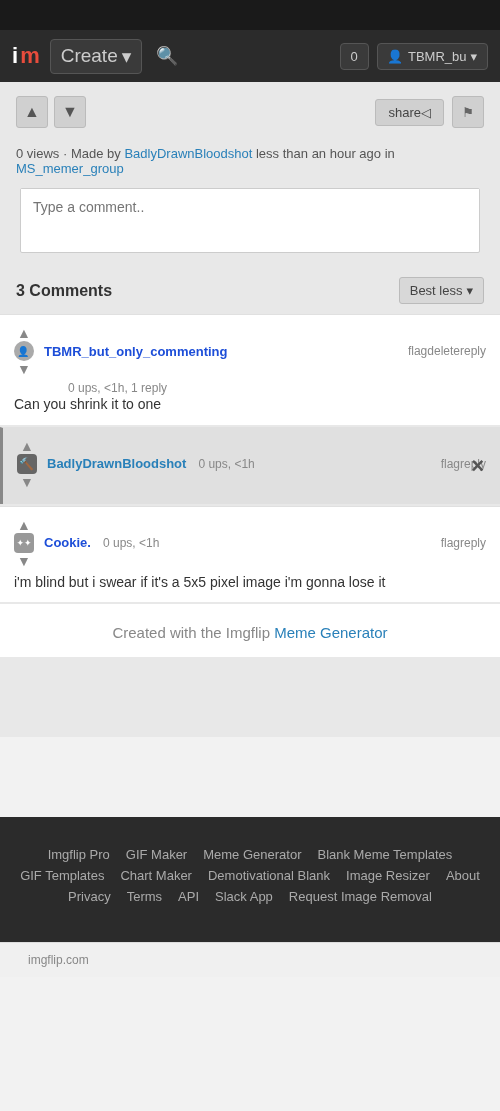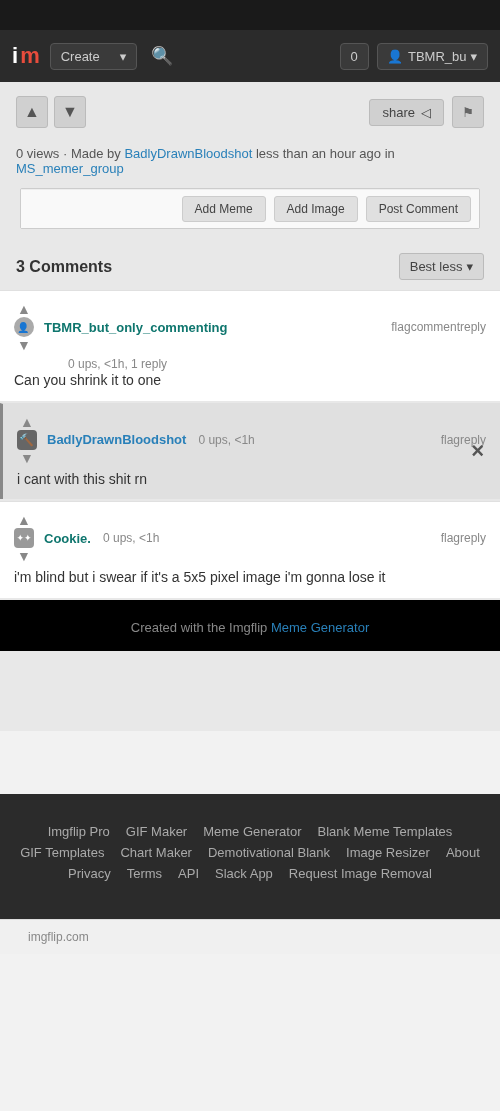--- a/index.html
+++ b/index.html
@@ -36,25 +36,25 @@
       font-weight: bold;
     }
     .logo-i { color: #fff; }
     .logo-m { color: #e74c3c; }
     .create-btn {
       background: #3a3a3a;
       color: #ccc;
       border: 1px solid #555;
       border-radius: 4px;
       padding: 5px 10px;
-      font-size: 13px;
-      cursor: pointer;
-      display: flex;
-      align-items: center;
-      gap: 20px;
+      font-size: 19px;
+      cursor: pointer;
+      display: flex;
+      align-items: center;
+      gap: 4px;
     }
     .search-icon-nav {
       color: #aaa;
       font-size: 18px;
       margin-left: 4px;
     }
     .nav-right {
       margin-left: auto;
       display: flex;
       align-items: center;
@@ -119,21 +119,21 @@
     }
     .share-btn {
       background: #d0d0d0;
       border: 1px solid #bbb;
       border-radius: 3px;
       padding: 5px 12px;
       font-size: 13px;
       cursor: pointer;
       display: flex;
       align-items: center;
-      gap: 6px;
+      gap: 0;
       color: #444;
     }
     .flag-btn {
       background: #d0d0d0;
       border: 1px solid #bbb;
       border-radius: 3px;
       width: 32px;
       height: 32px;
       display: flex;
       align-items: center;
@@ -243,21 +243,21 @@
       border-radius: 50%;
       display: flex;
       align-items: center;
       justify-content: center;
       font-size: 10px;
       color: #fff;
     }
     .comment-username {
       font-size: 13px;
       font-weight: bold;
-      color: #0f766e;
+      color: #1d4ed8;
     }
     .comment-username.blue {
       color: #2980b9;
     }
     .comment-meta {
       font-size: 12px;
       color: #888;
     }
     .comment-actions {
       display: flex;
@@ -277,32 +277,32 @@
     .comment-body {
       font-size: 14px;
       color: #333;
       line-height: 1.4;
     }
 
     
     .created-with {
       text-align: center;
       padding: 20px 8px 16px;
-      font-size: 13px;
+      font-size: 15px;
       color: #888;
-      background: #000000;
+      background: #ffffff;
     }
     .created-with a { color: #2980b9; text-decoration: none; }
 
     
     .dark-footer {
       background: #2b2b2b;
       padding: 30px 20px;
       text-align: center;
-      margin-top: 63px;
+      margin-top: 80px;
     }
     .footer-links {
       display: flex;
       flex-wrap: wrap;
       justify-content: center;
       gap: 6px 16px;
       margin-bottom: 8px;
     }
     .footer-link {
       color: #aaa;
@@ -372,25 +372,21 @@
     <span>·</span>
     <span>Made by</span>
     <a>BadlyDrawnBloodshot</a>
     <span> <span>less than an hour ago in</span> </span>
     <br>
     <a>MS_memer_group</a>
   </div>
 
   <div style="padding: 0 10px 10px;">
     <div class="comment-area-wrapper">
-      <div class="comment-buttons">
-        <button class="comment-action-btn">Add Meme</button>
-        <button class="comment-action-btn">Add Image</button>
-        <button class="comment-action-btn">Post Comment</button>
-      </div>
+      <textarea class="comment-textarea" placeholder="Type a comment.." style=""></textarea>
     </div>
   </div>
 
   <div class="comments-header">
     <span class="comments-count">3 Comments</span>
     <button class="sort-dropdown">
       <span>Best less</span>
       <span>▾</span>
     </button>
   </div>
@@ -400,21 +396,21 @@
       <div class="comment-user-info">
         <div style="display:flex; flex-direction:column; align-items:center; margin-right:4px;">
           <span class="mini-arrow">▲</span>
           <div class="comment-avatar">👤</div>
           <span class="mini-arrow">▼</span>
         </div>
         <span class="comment-username">TBMR_but_only_commenting</span>
       </div>
       <div class="comment-actions">
         <a class="comment-action-link">flag</a>
-        <a class="comment-action-link">comment</a>
+        <a class="comment-action-link">delete</a>
         <a class="comment-action-link">reply</a>
       </div>
     </div>
     <div class="comment-meta" style="margin-left:54px; margin-bottom:0;">0 ups, &lt;1h, 1 reply</div>
     <div class="comment-body">Can you shrink it to one</div>
   </div>
 
   <div class="comment-item highlighted" style="background:#e0e0e0; position:relative;">
     <div class="comment-header">
       <div class="comment-user-info">
@@ -424,21 +420,20 @@
           <span class="mini-arrow">▼</span>
         </div>
         <span class="comment-username blue">BadlyDrawnBloodshot</span>
         <span class="comment-meta" style="margin-left:6px;">0 ups, &lt;1h</span>
       </div>
       <div class="comment-actions">
         <a class="comment-action-link">flag</a>
         <a class="comment-action-link">reply</a>
       </div>
     </div>
-    <div class="comment-body">i cant with this shit rn</div>
 
     <div style="position:absolute; right:16px; top:50%; transform:translateY(-50%); font-size:22px; color:#555; cursor:pointer; font-weight:bold;">×</div>
   </div>
 
   <div class="comment-item">
     <div class="comment-header">
       <div class="comment-user-info">
         <div style="display:flex; flex-direction:column; align-items:center; margin-right:4px;">
           <span class="mini-arrow">▲</span>
           <div class="comment-avatar" style="background:#999; border-radius:4px; font-size:9px; text-align:center;">✦✦</div>

